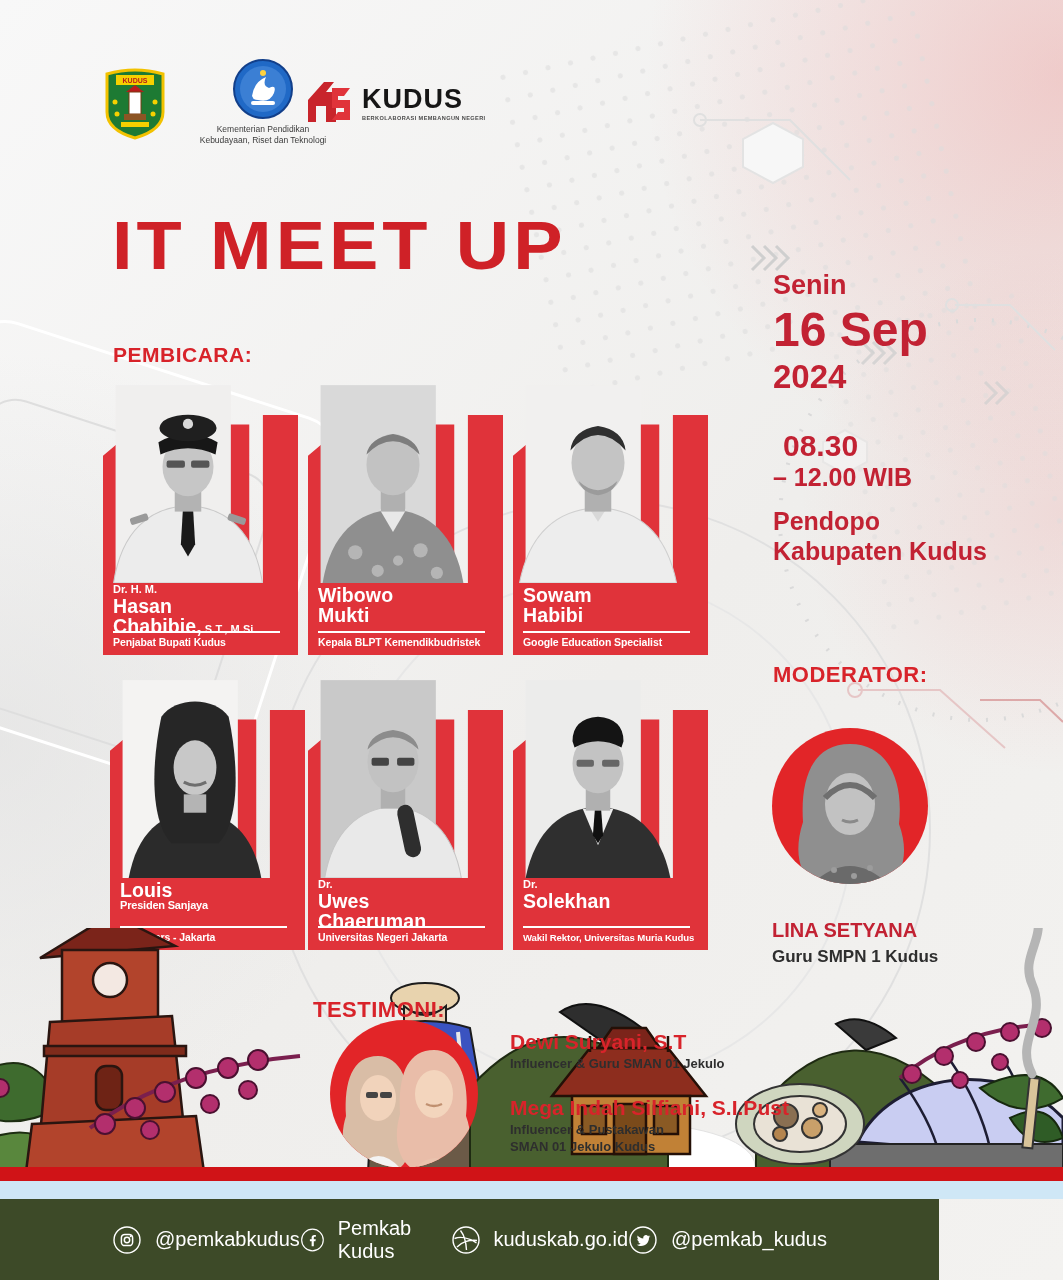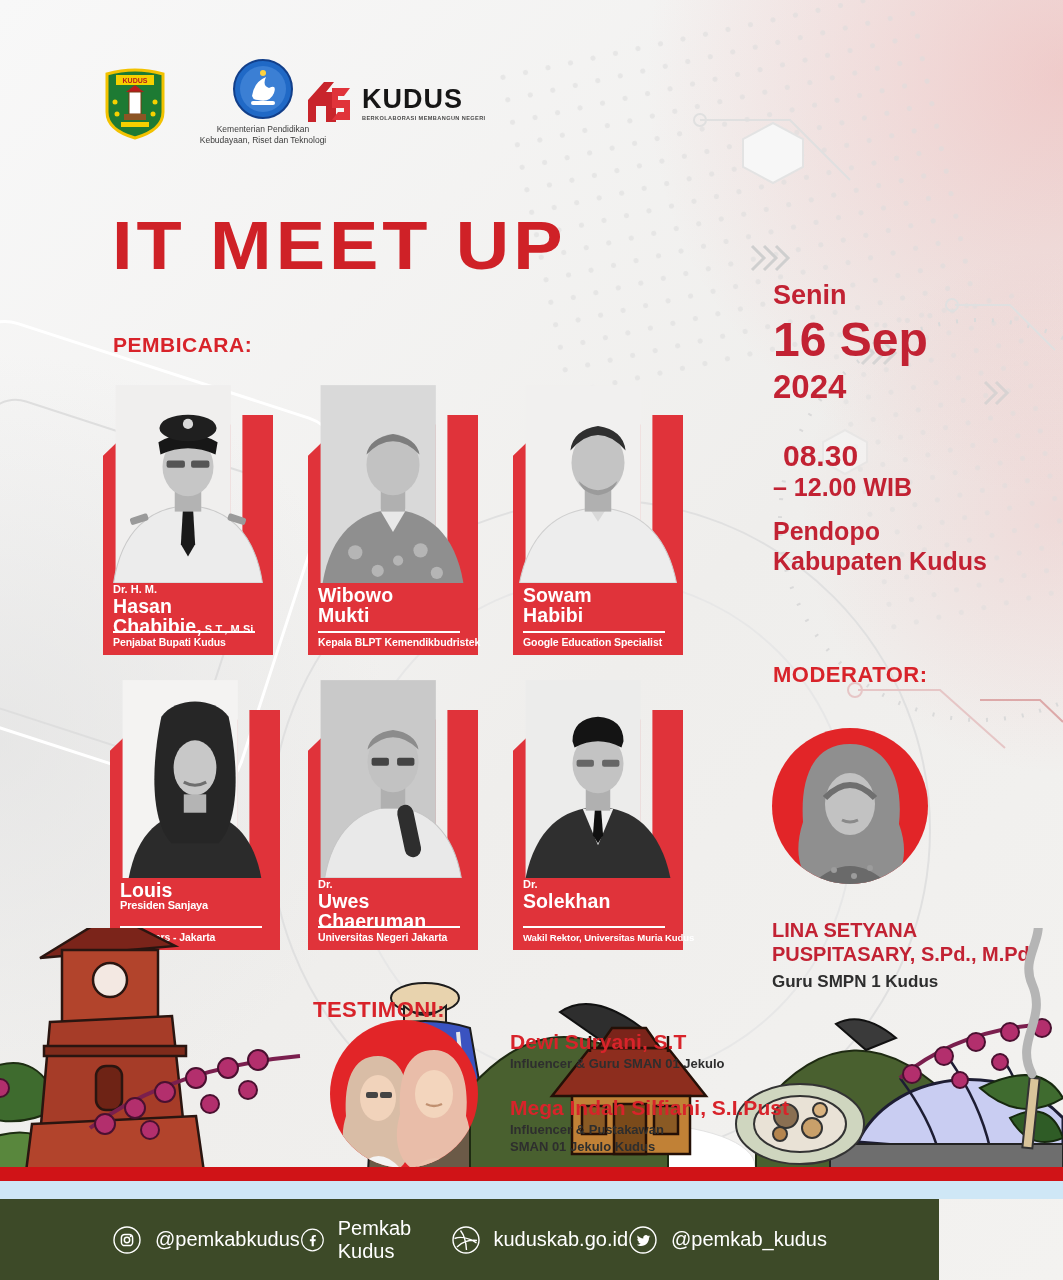--- a/index.html
+++ b/index.html
@@ -20,29 +20,29 @@
   .ministry{left:188px;top:58px;width:150px;text-align:center;}
   .ministry .cap{font-size:8.5px;line-height:1.3;color:#3a3a3a;margin-top:4px;}
   .brand{left:300px;top:76px;display:flex;align-items:center;gap:8px;}
   .brand .bt{font-size:27px;font-weight:800;color:#161616;letter-spacing:1px;line-height:1;}
   .brand .tag{font-size:5.6px;font-weight:700;color:#4a4a4a;letter-spacing:.4px;margin-top:2px;}
   
   .title{left:112px;top:206px;font-size:56px;font-weight:800;color:#cf2127;letter-spacing:3px;
     transform:scale(1.32,1.22);transform-origin:left top;white-space:nowrap;}
   .label{font-weight:800;color:#d8232a;font-size:21px;letter-spacing:.5px;}
   
-  .einfo{left:773px;top:282px;color:#c22233;line-height:1;}
+  .einfo{left:773px;top:272px;color:#c22233;line-height:1;}
   .einfo .day{font-size:27px;font-weight:800;}
   .einfo .date{font-size:48px;font-weight:800;margin-top:7px;}
   .einfo .year{font-size:33px;font-weight:800;margin-top:6px;}
   .einfo .t1{font-size:30px;font-weight:800;margin-top:38px;margin-left:10px;}
   .einfo .t2{font-size:25px;font-weight:800;margin-top:4px;}
   .einfo .venue{font-size:25px;font-weight:800;margin-top:17px;line-height:1.18;}
   
-  .card{position:absolute;width:170px;height:240px;}
+  .card{position:absolute;width:170px;height:240px;padding-left:25px;}
   .card .shape{position:absolute;inset:0;background:#e0333a;
     clip-path:polygon(82% 0,100% 0,100% 100%,0 100%,0 17%,19% 4%,75% 4%,75% 70%,82% 70%);}
   .card .photo{position:absolute;left:-2px;bottom:72px;width:174px;height:204px;}
   .card .plate{position:absolute;left:0;right:0;bottom:0;height:72px;padding:5px 10px 0;color:#fff;}
   .prefix{font-size:11px;font-weight:700;line-height:1.15;min-height:2px;}
   .nline{font-size:19.5px;font-weight:800;line-height:1.05;letter-spacing:.1px;}
   .nline.tight{font-size:11px;letter-spacing:-.2px;}
   .nsuffix{font-size:11px;font-weight:700;}
   .uline{position:absolute;left:10px;right:18px;bottom:22px;height:2px;background:#fff;}
   .role{position:absolute;left:10px;right:6px;bottom:7px;font-size:10.5px;font-weight:700;letter-spacing:-.1px;white-space:nowrap;}
@@ -128,21 +128,21 @@
       <path d="M8,24 L24,6 H34 L26,16 H36 V46 H26 V30 H16 V46 H8 Z" fill="#c8242b"></path>
       <path d="M32,12 H50 L44,20 H38 V24 H50 V44 H32 L38,36 H44 V32 H32 Z" fill="#e0333a"></path>
     </svg>
     <div>
       <div class="bt">KUDUS</div>
       <div class="tag">BERKOLABORASI MEMBANGUN NEGERI</div>
     </div>
   </div>
 
   <div class="abs title">IT MEET UP</div>
-  <div class="abs label" style="left:113px;top:333px;">PEMBICARA:</div>
+  <div class="abs label" style="left:113px;top:343px;">PEMBICARA:</div>
 
   <div class="abs einfo">
     <div class="day">Senin</div>
     <div class="date">16 Sep</div>
     <div class="year">2024</div>
     <div class="t1">08.30</div>
     <div class="t2">– 12.00 WIB</div>
     <div class="venue">
       <div>Pendopo</div>
       <div>Kabupaten Kudus</div>
@@ -288,21 +288,20 @@
       <path d="M53,70 Q78,44 103,70" stroke="#6f6f6f" stroke-width="6" fill="none"></path>
       <path d="M70,92 Q78,96 86,92" stroke="#8a8a8a" stroke-width="3" fill="none"></path>
       <path d="M40,156 Q78,120 116,156 Z" fill="#6a6a6a"></path>
       <circle cx="62" cy="142" r="3" fill="#9c9c9c"></circle>
         <circle cx="82" cy="148" r="3" fill="#9c9c9c"></circle>
         <circle cx="98" cy="140" r="3" fill="#9c9c9c"></circle>
     </svg>
   </div>
   <div class="abs mod-name">
     <div>LINA SETYANA</div>
-    <div>PUSPITASARY, S.Pd., M.Pd</div>
     <div class="mod-role">Guru SMPN 1 Kudus</div>
   </div>
 
   <svg class="abs" style="left:0;top:928px;" width="1063" height="244" viewBox="0 0 1063 244">
     <ellipse cx="640" cy="238" rx="115" ry="42" fill="#ffffff" stroke="#e2e2e2"></ellipse>
 
     <path d="M-10,140 Q40,120 60,180 Q20,200 -10,190 Z" fill="#3e6b2e" stroke="#1d2d12" stroke-width="2"></path>
     <path d="M-10,210 Q50,190 70,244 L-10,244 Z" fill="#59873d" stroke="#1d2d12" stroke-width="2"></path>
 
     <g stroke="#2a1510" stroke-width="2.5">

